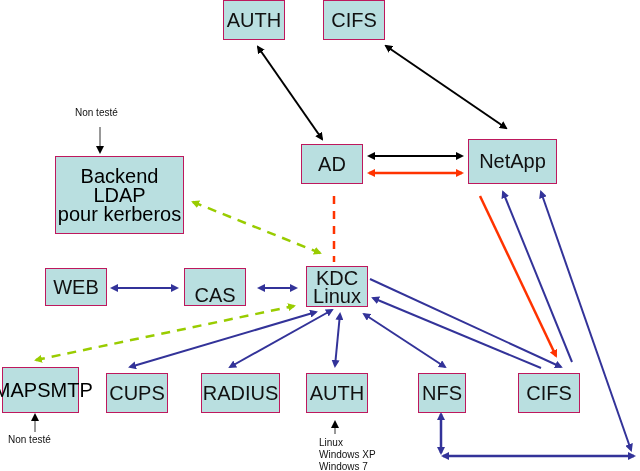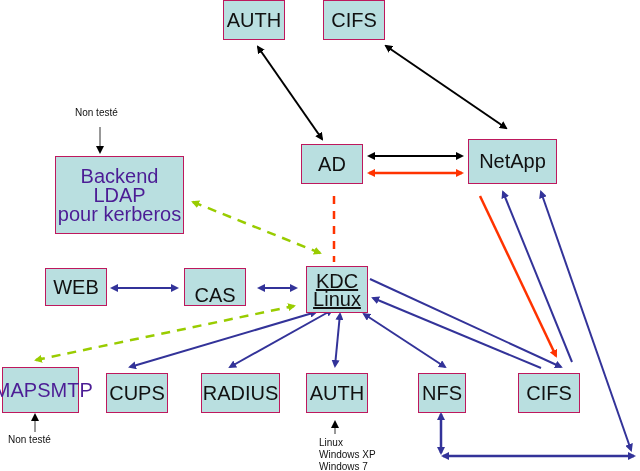--- a/index.html
+++ b/index.html
@@ -1,20 +1,20 @@
 <!DOCTYPE html>
 <html><head>
 <meta charset="utf-8">
 <style>
   html, body { margin:0; padding:0; background:#ffffff; }
   body { width:640px; height:471px; position:relative; overflow:hidden; font-family:"Liberation Sans", sans-serif; }
   .node { position:absolute; background:#b9dfe0; border:1px solid #be185d; box-sizing:border-box;
           display:flex; align-items:center; justify-content:center; text-align:center;
           font-size:20px; color:#111; line-height:19px; }
-  .node.green { color:#4c1d95; }
+  .node.green { color:#000000; }
   .note { position:absolute; font-size:10px; color:#111; line-height:12px; }
   svg { position:absolute; left:0; top:0; }
 </style>
 </head>
 <body>
 
 <svg width="640" height="471">
   <defs>
     <marker id="ak" markerWidth="8" markerHeight="8" refX="6" refY="4" orient="auto-start-reverse" markerUnits="userSpaceOnUse">
         <path d="M0,0 L8,4 L0,8 z" fill="#000"></path>
@@ -74,21 +74,21 @@
 <div class="node green" style="left:55px;top:156px;width:129px;height:78px;flex-direction:column;">
     <span>Backend LDAP</span>
     <span>pour kerberos</span>
   </div>
 <div class="node" style="left:45px;top:268px;width:62px;height:38px;text-align:center;">
     <span>WEB</span>
   </div>
 <div class="node" style="left:184px;top:268px;width:62px;height:38px;align-items:flex-end;">
     <span>CAS</span>
   </div>
-<div class="node" style="left:306px;top:266px;width:62px;height:47px;flex-direction:column;line-height:18px;text-decoration:underline;">
+<div class="node" style="left:306px;top:266px;width:62px;height:41px;flex-direction:column;line-height:18px;">
     <span>KDC</span>
     <span>Linux</span>
   </div>
 <div class="node green" style="left:2px;top:367px;width:77px;height:46px;flex-direction:row;">
     <span>IMAP</span>
     <span>SMTP</span>
   </div>
 <div class="node" style="left:106px;top:373px;width:62px;height:40px;">
     <span>CUPS</span>
   </div>

